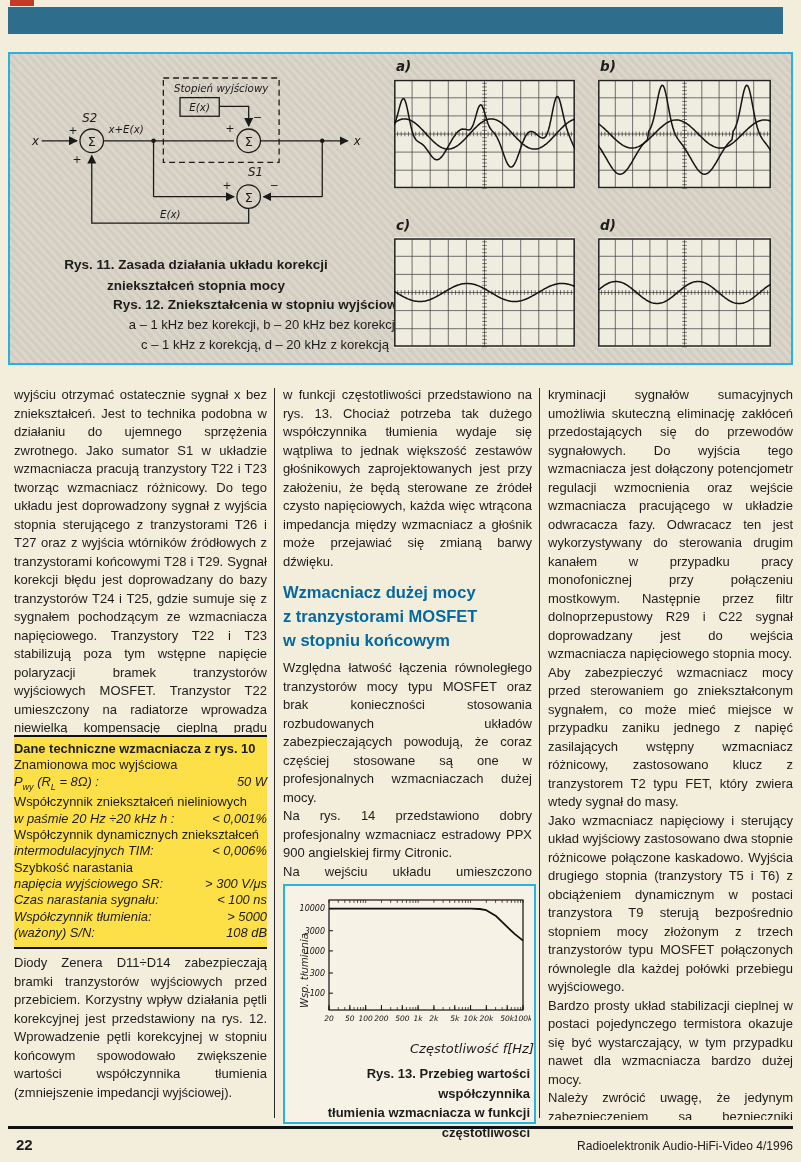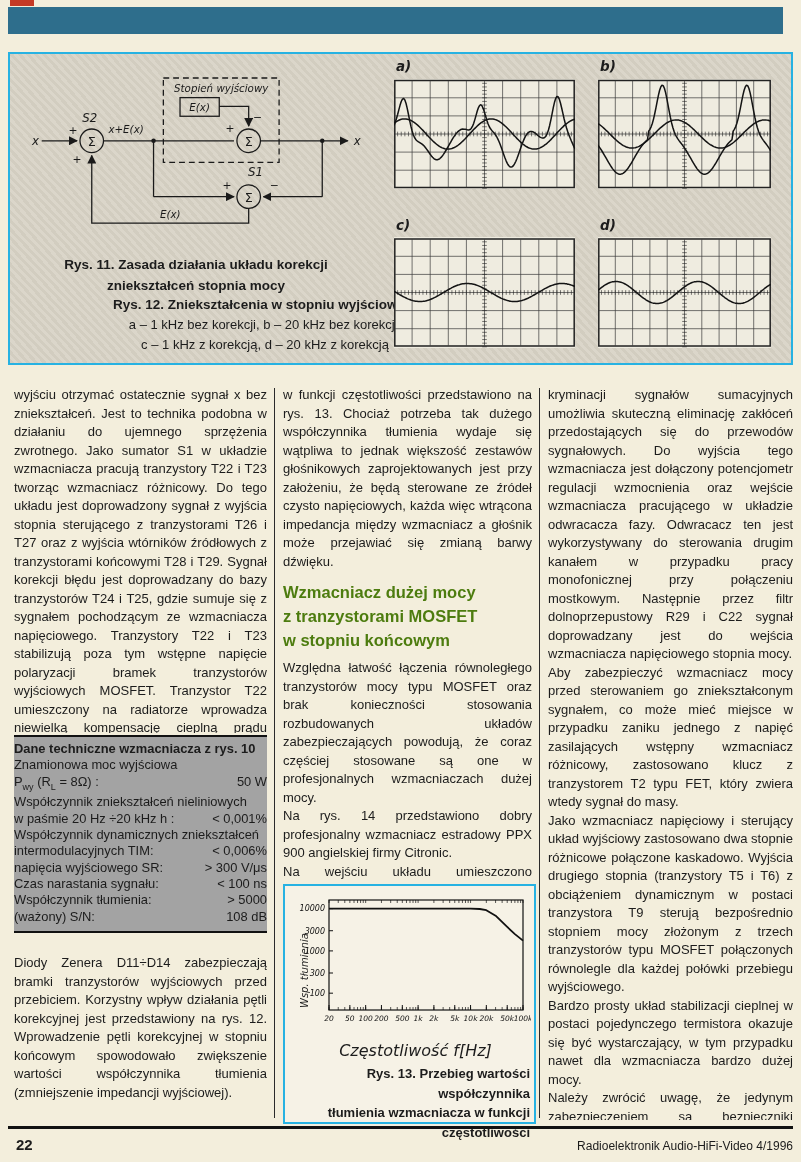--- a/index.html
+++ b/index.html
@@ -15,32 +15,32 @@
   .cap1{position:absolute;left:30px;top:200px;width:312px;text-align:center;
         font-weight:bold;font-size:13.5px;line-height:21px;}
   .cap2{position:absolute;left:70px;top:241px;width:370px;text-align:center;font-size:13px;line-height:20px;}
   .cap2 .b{font-weight:bold;font-size:13.5px;}
   .scope-label{position:absolute;font-style:italic;font-weight:bold;font-size:13.5px;font-family:"DejaVu Sans",sans-serif;}
   svg.scope{position:absolute;background:#efece0;}
   .col-text{position:absolute;text-align:justify;font-size:13px;line-height:18.5px;overflow:hidden;}
   .col-text p{margin:0;}
   .sep{position:absolute;width:1px;background:#2a2a2a;}
   .tech{position:absolute;border-top:2px solid #111;border-bottom:2px solid #111;
-        font-size:12.9px;line-height:16.3px;padding:4px 0 6px 0;background:#a3a3a3;}
+        font-size:12.9px;line-height:16.3px;padding:4px 0 6px 0;background:#fde047;}
   .tech .t-title{font-weight:bold;}
-  .trow{display:flex;justify-content:space-between;}
+  .trow{display:flex;justify-content:space-between;font-style:italic;}
   .tech sub{font-size:9px;}
-  .cyan-heading{color:#4d7c0f;font-weight:bold;font-size:16.5px;line-height:24px;margin:9px 0 7px 0;}
+  .cyan-heading{color:#0369a1;font-weight:bold;font-size:16.5px;line-height:24px;margin:9px 0 7px 0;}
   .chart-box{position:absolute;left:283px;top:884px;width:249px;height:236px;
         border:2px solid #27b2e2;background:#f6f2e6;}
   .chart-svg{position:absolute;left:2px;top:6px;}
   .chart-svg text{font-family:"DejaVu Sans",sans-serif;}
   .ylabel{position:absolute;left:14px;top:122px;transform:rotate(-90deg);transform-origin:0 0;
         font-style:italic;font-size:10px;white-space:nowrap;font-family:"DejaVu Sans",sans-serif;}
-  .xlabel{position:absolute;left:12px;right:0;top:155px;text-align:center;font-style:italic;font-size:16px;
+  .xlabel{position:absolute;left:12px;right:0;top:155px;text-align:right;font-style:italic;font-size:13px;
         font-family:"DejaVu Sans",sans-serif;}
   .chart-caption{position:absolute;left:4px;right:4px;top:178px;text-align:right;
         font-weight:bold;font-size:13px;line-height:19.5px;}
   .footer-rule{position:absolute;left:8px;top:1126px;width:785px;height:3px;background:#111;}
   .page-num{position:absolute;left:16px;top:1136px;font-weight:bold;font-size:15px;}
   .journal{position:absolute;right:8px;top:1139px;font-size:12px;}
 </style>
 </head>
 <body>
 
@@ -525,20 +525,21 @@
     <div>Współczynnik zniekształceń nieliniowych</div>
     <div class="trow">
       <span>w paśmie 20 Hz ÷20 kHz h :</span>
       <span>&lt; 0,001%</span>
     </div>
     <div>Współczynnik dynamicznych zniekształceń</div>
     <div class="trow">
       <span>intermodulacyjnych TIM:</span>
       <span>&lt; 0,006%</span>
     </div>
+    <div>Szybkość narastania</div>
     <div class="trow">
       <span>napięcia wyjściowego SR:</span>
       <span>&gt; 300 V/μs</span>
     </div>
     <div class="trow">
       <span>Czas narastania sygnału:</span>
       <span>&lt; 100 ns</span>
     </div>
     <div class="trow">
       <span>Współczynnik tłumienia:</span>

